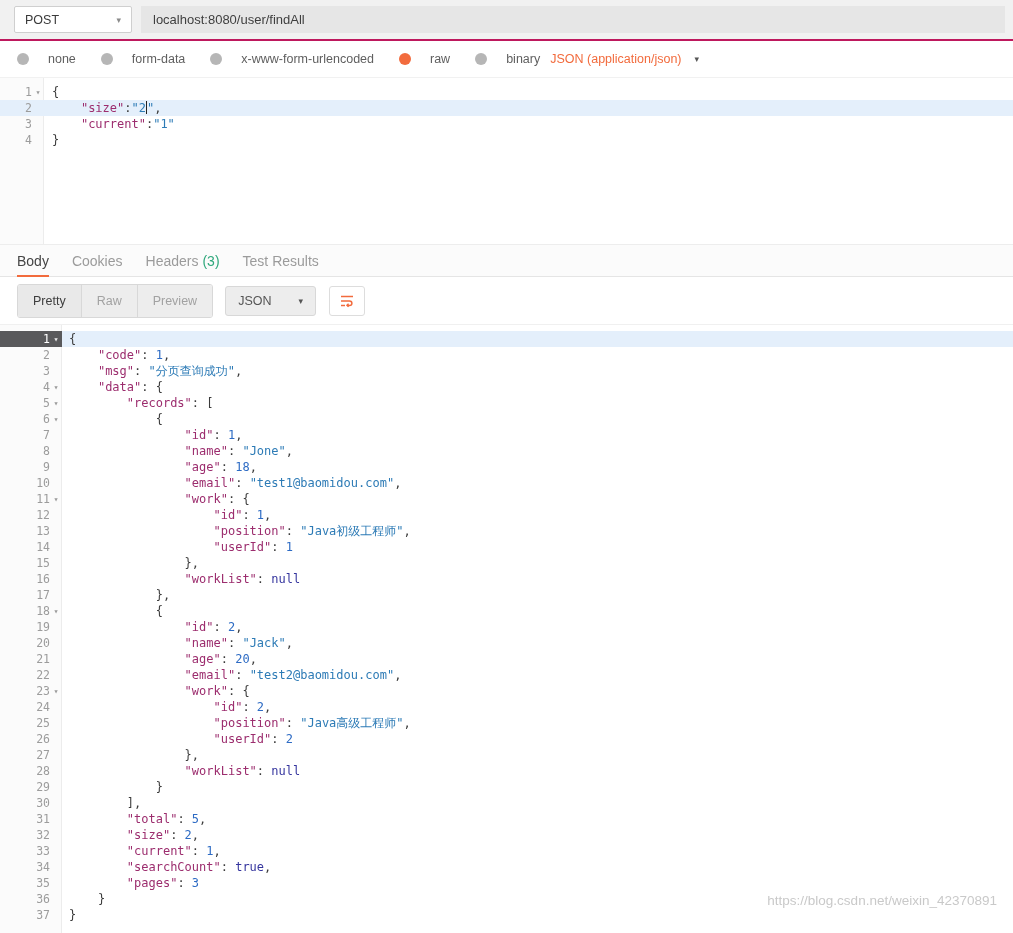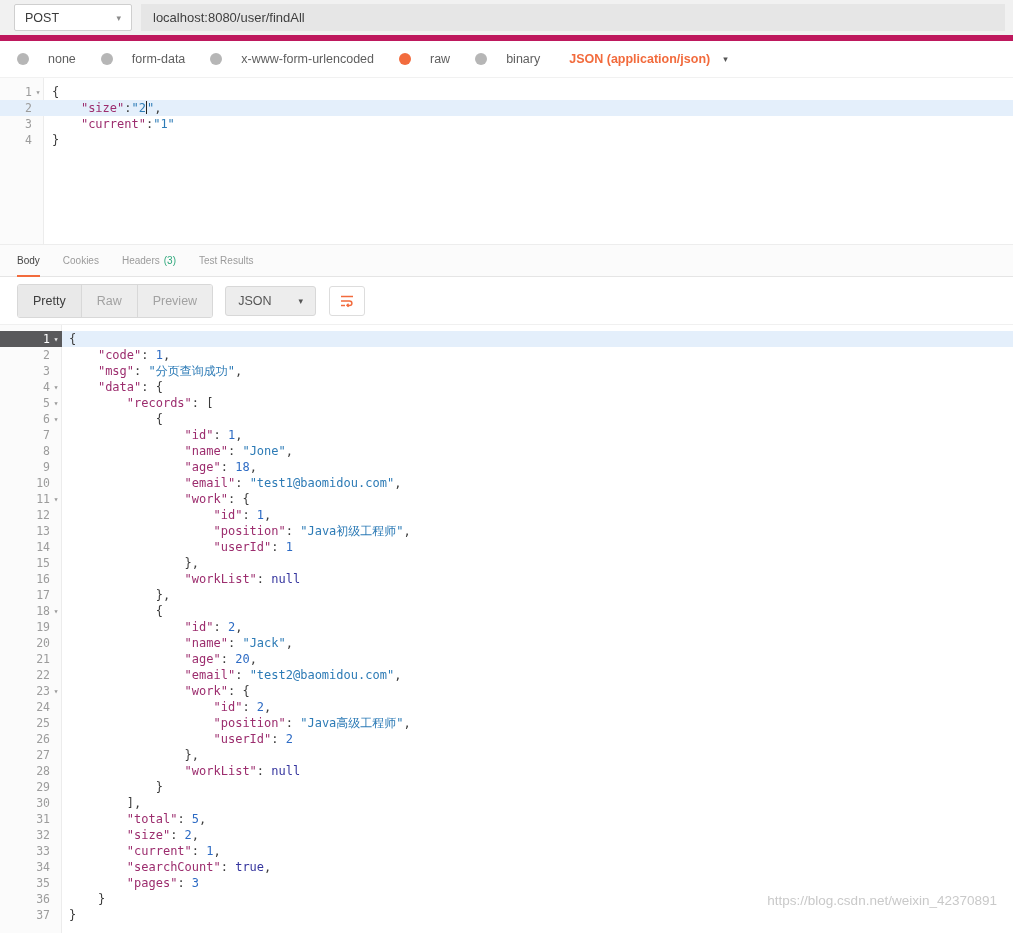--- a/index.html
+++ b/index.html
@@ -1,33 +1,33 @@
 <!DOCTYPE html>
 <html><head>
 <meta charset="utf-8">
 <style>
   *{margin:0;padding:0;box-sizing:border-box;}
   body{width:1013px;height:933px;position:relative;overflow:hidden;background:#fff;
        font-family:"Liberation Sans","DejaVu Sans",sans-serif;color:#333;}
 
   
-  .topbar{height:41px;background:#f1f1f1;border-bottom:6px solid #be185d;display:flex;align-items:center;gap:9px;padding:0 8px 0 14px;}
+  .topbar{height:41px;background:#f1f1f1;border-bottom:2px solid #be185d;display:flex;align-items:center;gap:9px;padding:0 8px 0 14px;}
   .method-select{width:118px;height:27px;background:#fff;border:1px solid #cfcfcf;border-radius:2px;display:flex;align-items:center;justify-content:space-between;padding:0 10px;font-size:12.5px;color:#3a3a3a;cursor:pointer;}
   .caret{font-size:9px;color:#8b8b8b;}
   .caret.dark{color:#555;}
   .url-field{flex:1;height:27px;background:#e6e6e6;display:flex;align-items:center;padding:0 12px;font-size:13px;color:#3f3f3f;cursor:text;}
 
   
   .options-row{height:37px;display:flex;align-items:center;padding:0 17px;background:#fff;border-bottom:1px solid #f1f1f1;}
   .radio-group{display:flex;align-items:center;gap:25px;}
   .radio-item{display:flex;align-items:center;gap:7px;cursor:pointer;}
   .radio-dot{width:12px;height:12px;border-radius:50%;background:#b6b6b6;flex:none;}
   .radio-dot.on{background:#f26b3d;}
   .radio-label{font-size:12.5px;color:#5f5f5f;margin-left:12px;}
-  .content-type{display:flex;align-items:center;gap:13px;margin-left:29px;cursor:pointer;font-weight:bold;}
+  .content-type{display:flex;align-items:center;gap:13px;margin-left:10px;cursor:pointer;}
   .ct-label{font-size:12.5px;color:#f26b3d;}
 
   
   .editor{position:relative;font-family:"DejaVu Sans Mono","Liberation Mono",monospace;font-size:12px;line-height:16px;background:#fff;}
   .editor.req{height:166px;padding-top:6px;}
   .editor.resp{height:608px;padding-top:6px;}
   .gutter-col{position:absolute;top:0;bottom:0;left:0;background:#fbfbfb;border-right:1px solid #ececec;}
   .editor.req .gutter-col{width:44px;}
   .editor.resp .gutter-col{width:62px;}
   .lines{position:relative;}
@@ -46,21 +46,21 @@
   .tk-plain{color:#3b3b3b;}
   .tk-key{color:#9c2d6e;}
   .tk-str{color:#2d7bb6;}
   .tk-num{color:#2d6bc4;}
   .tk-bool{color:#35359e;}
   .tk-nul{color:#35359e;}
   .tk-caret{display:inline-block;width:0;border-left:1px solid #222;height:13px;vertical-align:-2px;}
 
   
   .resp-tabs{height:33px;display:flex;align-items:stretch;gap:23px;padding:0 17px;background:#fbfbfb;border-top:1px solid #ededed;border-bottom:1px solid #e5e5e5;}
-  .tab{display:flex;align-items:center;gap:4px;font-size:10px;color:#9b9b9b;position:relative;cursor:pointer;}
+  .tab{display:flex;align-items:center;gap:4px;font-size:14px;color:#9b9b9b;position:relative;cursor:pointer;}
   .tab.active{color:#454545;}
   .tab.active::after{content:"";position:absolute;left:0;right:0;bottom:-1px;height:2px;background:#f26b3d;}
   .tab-badge{color:#2fa87c;}
 
   
   .resp-toolbar{height:48px;display:flex;align-items:center;padding:0 17px;background:#fff;border-bottom:1px solid #f0f0f0;}
   .seg-group{display:flex;border:1px solid #d8d8d8;border-radius:3px;overflow:hidden;}
   .seg{height:28px;display:flex;align-items:center;padding:16px 15px;background:#ededed;color:#a2a2a2;font-size:12.5px;border-right:1px solid #d8d8d8;cursor:pointer;}
   .seg:last-child{border-right:0;}
   .seg.active{color:#3d3d3d;background:#e9e9e9;}

